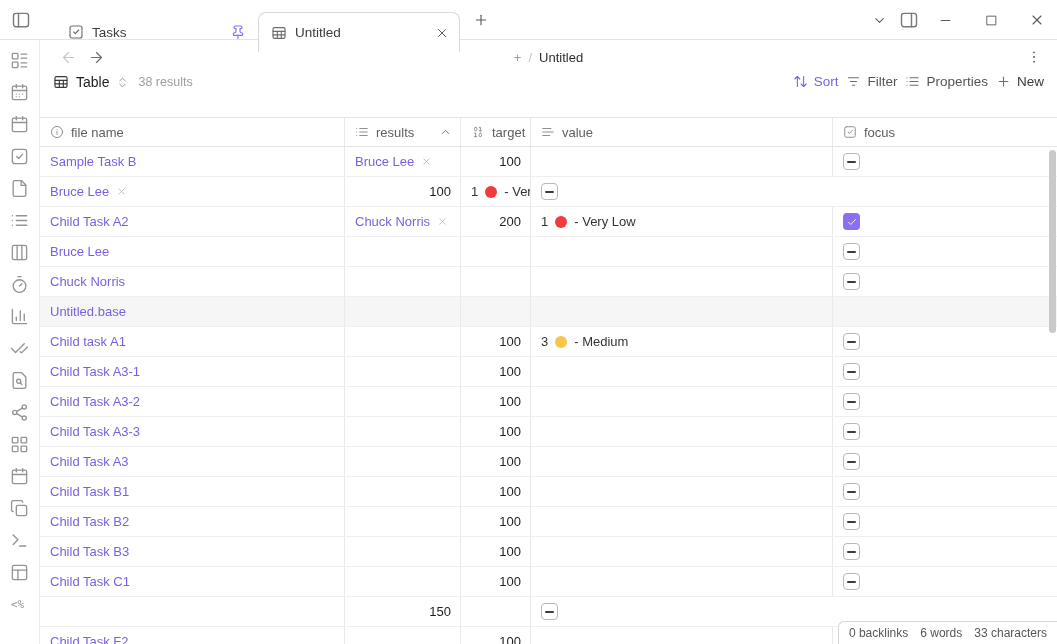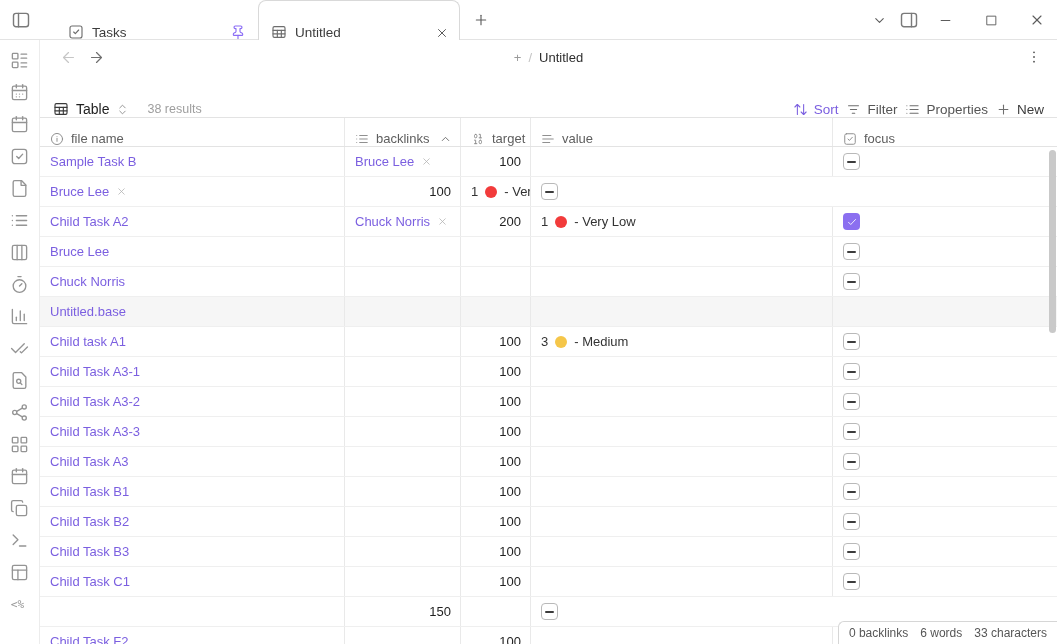--- a/index.html
+++ b/index.html
@@ -11,21 +11,21 @@
   html,body{margin:0;padding:0}
   body{width:1057px;height:644px;position:relative;overflow:hidden;background:#fff;
        font-family:"Liberation Sans",sans-serif;color:var(--txt);font-size:13px}
   svg{display:block}
 
   
   .tabbar{position:absolute;top:0;left:0;right:0;height:40px;background:#fff;z-index:4}
   .tabbar::after{content:"";position:absolute;left:0;right:0;bottom:0;height:1px;background:var(--border)}
   .iconbtn{position:absolute;top:9px;width:22px;height:22px;display:flex;align-items:center;justify-content:center;color:#5c5c5c;border-radius:4px;cursor:pointer}
   .t-toggle{left:10px;color:#7a7a7a}
-  .tab{position:absolute;top:0;height:40px;display:flex;align-items:flex-end;padding:0 10px 0 12px;font-size:13.5px;color:#3c3c3c}
+  .tab{position:absolute;top:12px;height:40px;display:flex;align-items:center;padding:0 10px 0 12px;font-size:13.5px;color:#3c3c3c}
   .tab .ticon{margin-right:8px;color:#6d6d6d}
   .tab-tasks{left:56px;width:200px}
   .tab-tasks .pin{margin-left:auto;color:#8a6cf5}
   .tab-active{left:258px;width:202px;background:#fff;border:1px solid #d9d9d9;border-bottom:none;
               border-radius:8px 8px 0 0;z-index:2}
   .tab-active .closex{margin-left:auto;color:#5a5a5a;cursor:pointer}
   .newtab{left:470px;color:#5c5c5c}
   .wc-chevron{left:868px}
   .wc-panel{left:898px;color:#7a7a7a}
   .wc-min{left:934px}
@@ -42,37 +42,37 @@
   .navrow{position:relative;height:34px}
   .nav-arrow{position:absolute;top:7px;width:20px;height:20px;display:flex;align-items:center;justify-content:center}
   .nav-back{left:18px;color:#c6c6c6}
   .nav-fwd{left:46px;color:#6f6f6f;cursor:pointer}
   .crumb{position:absolute;left:0;right:0;top:0;height:34px;display:flex;align-items:center;justify-content:center;gap:7px;font-size:13px}
   .crumb .plus{color:#9a9a9a}
   .crumb .sep{color:#c4c4c4}
   .crumb .title{color:#2e2e2e}
   .kebab{position:absolute;right:13px;top:7px;width:20px;height:20px;color:#555;display:flex;align-items:center;justify-content:center;cursor:pointer}
 
-  .toolbar{height:43px;display:flex;align-items:flex-end;padding:0 13px}
+  .toolbar{height:43px;display:flex;align-items:flex-start;padding:0 13px}
   .tb-left{display:flex;align-items:center;gap:7px}
   .tb-view-icon{color:#3a3a3a}
   .tb-view-label{font-size:14px;color:#1e1e1e}
   .tb-chooser{color:#8d8d8d;cursor:pointer}
-  .tb-results{margin-left:11px;color:#9e9e9e;font-size:12.5px}
+  .tb-results{margin-left:2px;color:#9e9e9e;font-size:12.5px}
   .tb-right{margin-left:auto;display:flex;align-items:center;gap:8px}
   .tb-btn{display:flex;align-items:center;gap:6px;font-size:13.5px;color:#555;cursor:pointer}
   .tb-btn .bicon{color:#6e6e6e}
   .tb-sort{color:var(--accent)}
   .tb-sort .bicon{color:var(--accent)}
   .tb-new{color:#3b3b3b}
 
   
   .tgrid{display:grid;grid-template-columns:305px 116px 70px 302px 1fr}
   .thead{height:30px;border-top:1px solid var(--border);border-bottom:1px solid var(--border);color:#5e5e5e}
-  .hcell{display:flex;align-items:flex-end;gap:7px;padding:0 8px 0 10px;border-right:1px solid var(--cell-border);font-size:13px;overflow:hidden;white-space:nowrap}
+  .hcell{display:flex;align-items:center;gap:7px;padding:0 8px 0 10px;border-right:1px solid var(--cell-border);font-size:13px;overflow:hidden;white-space:nowrap}
   .hcell:last-child{border-right:none}
   .hcell .hicon{color:#8f8f8f;flex:0 0 auto}
   .hcell .sortdir{margin-left:auto;color:#6b6b6b}
   .rows{height:497px;overflow:hidden}
   .trow{height:30px;border-bottom:1px solid var(--row-border)}
   .trow.hl{background:#f6f6f6}
   .cell{display:flex;align-items:center;padding:0 8px 0 10px;border-right:1px solid var(--cell-border);overflow:hidden;white-space:nowrap}
   .cell:last-child{border-right:none}
   .cell a{color:var(--accent);cursor:pointer}
   .cell.c-target{justify-content:flex-end;color:#1f1f1f;padding-right:9px}
@@ -422,21 +422,21 @@
         <span class="hicon">
           <svg width="14" height="14" viewBox="0 0 24 24" fill="none" stroke="currentColor" stroke-width="1.7" stroke-linecap="round" stroke-linejoin="round">
             <path d="M8 6h13"></path>
             <path d="M8 12h13"></path>
             <path d="M8 18h13"></path>
             <path d="M3 6h.01"></path>
             <path d="M3 12h.01"></path>
             <path d="M3 18h.01"></path>
           </svg>
         </span>
-        <span>backlinks</span>
+        <span>results</span>
         <span class="sortdir">
           <svg width="13" height="13" viewBox="0 0 24 24" fill="none" stroke="currentColor" stroke-width="1.7" stroke-linecap="round" stroke-linejoin="round">
             <path d="m6 14 6-6 6 6"></path>
           </svg>
         </span>
       </div>
       <div class="hcell">
         <span class="hicon">
           <svg width="14" height="14" viewBox="0 0 24 24" fill="none" stroke="currentColor" stroke-width="1.7" stroke-linecap="round" stroke-linejoin="round">
             <rect x="14" y="14" width="4" height="6" rx="2"></rect>

